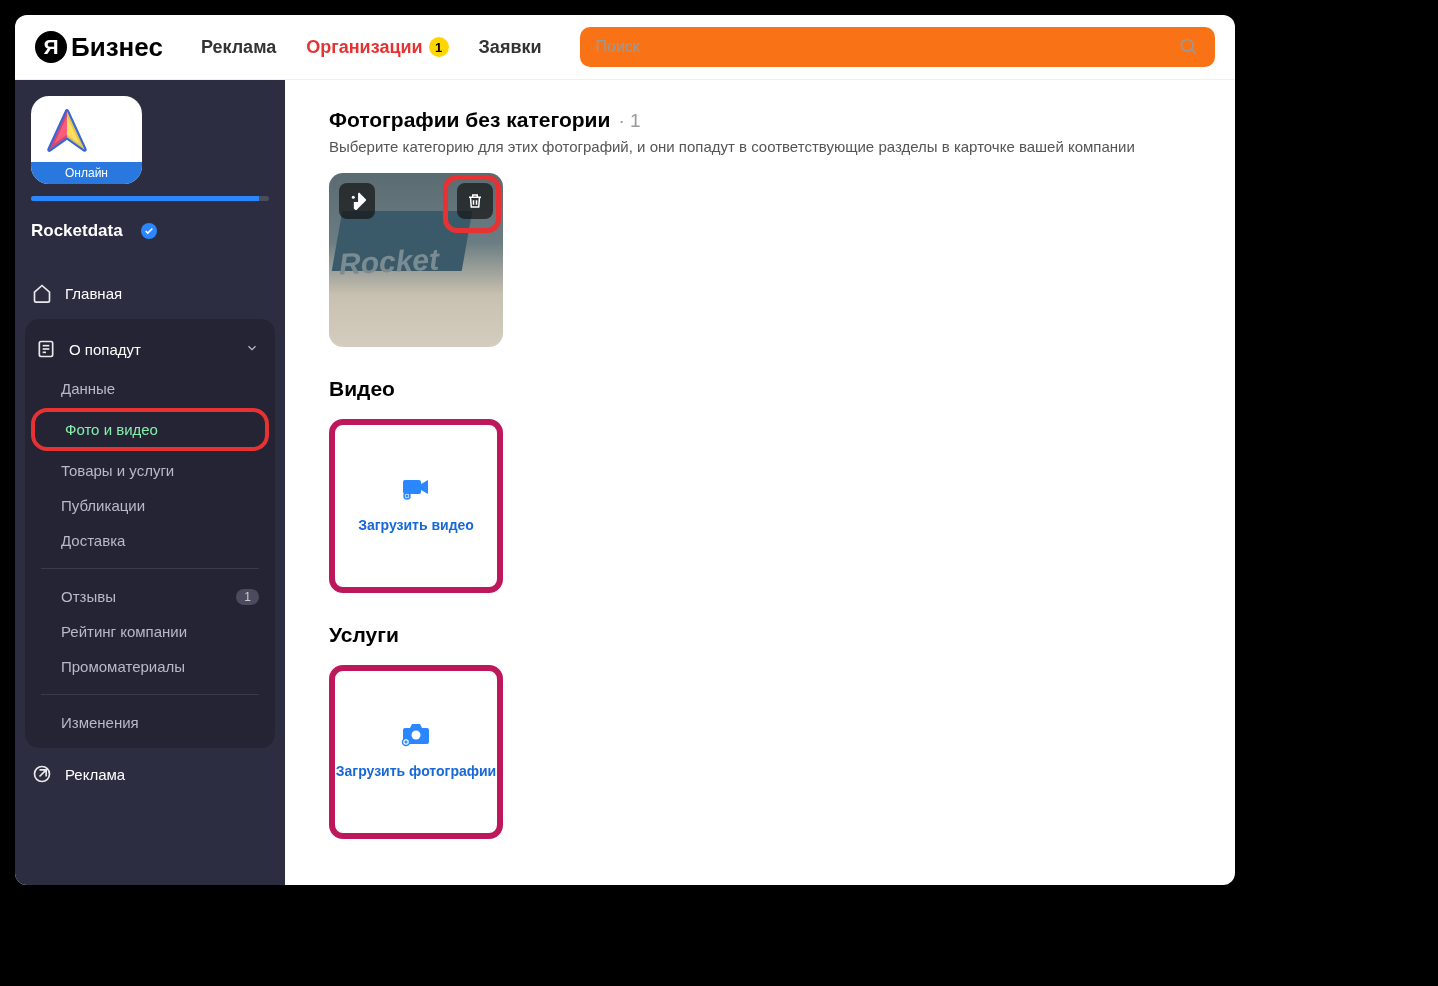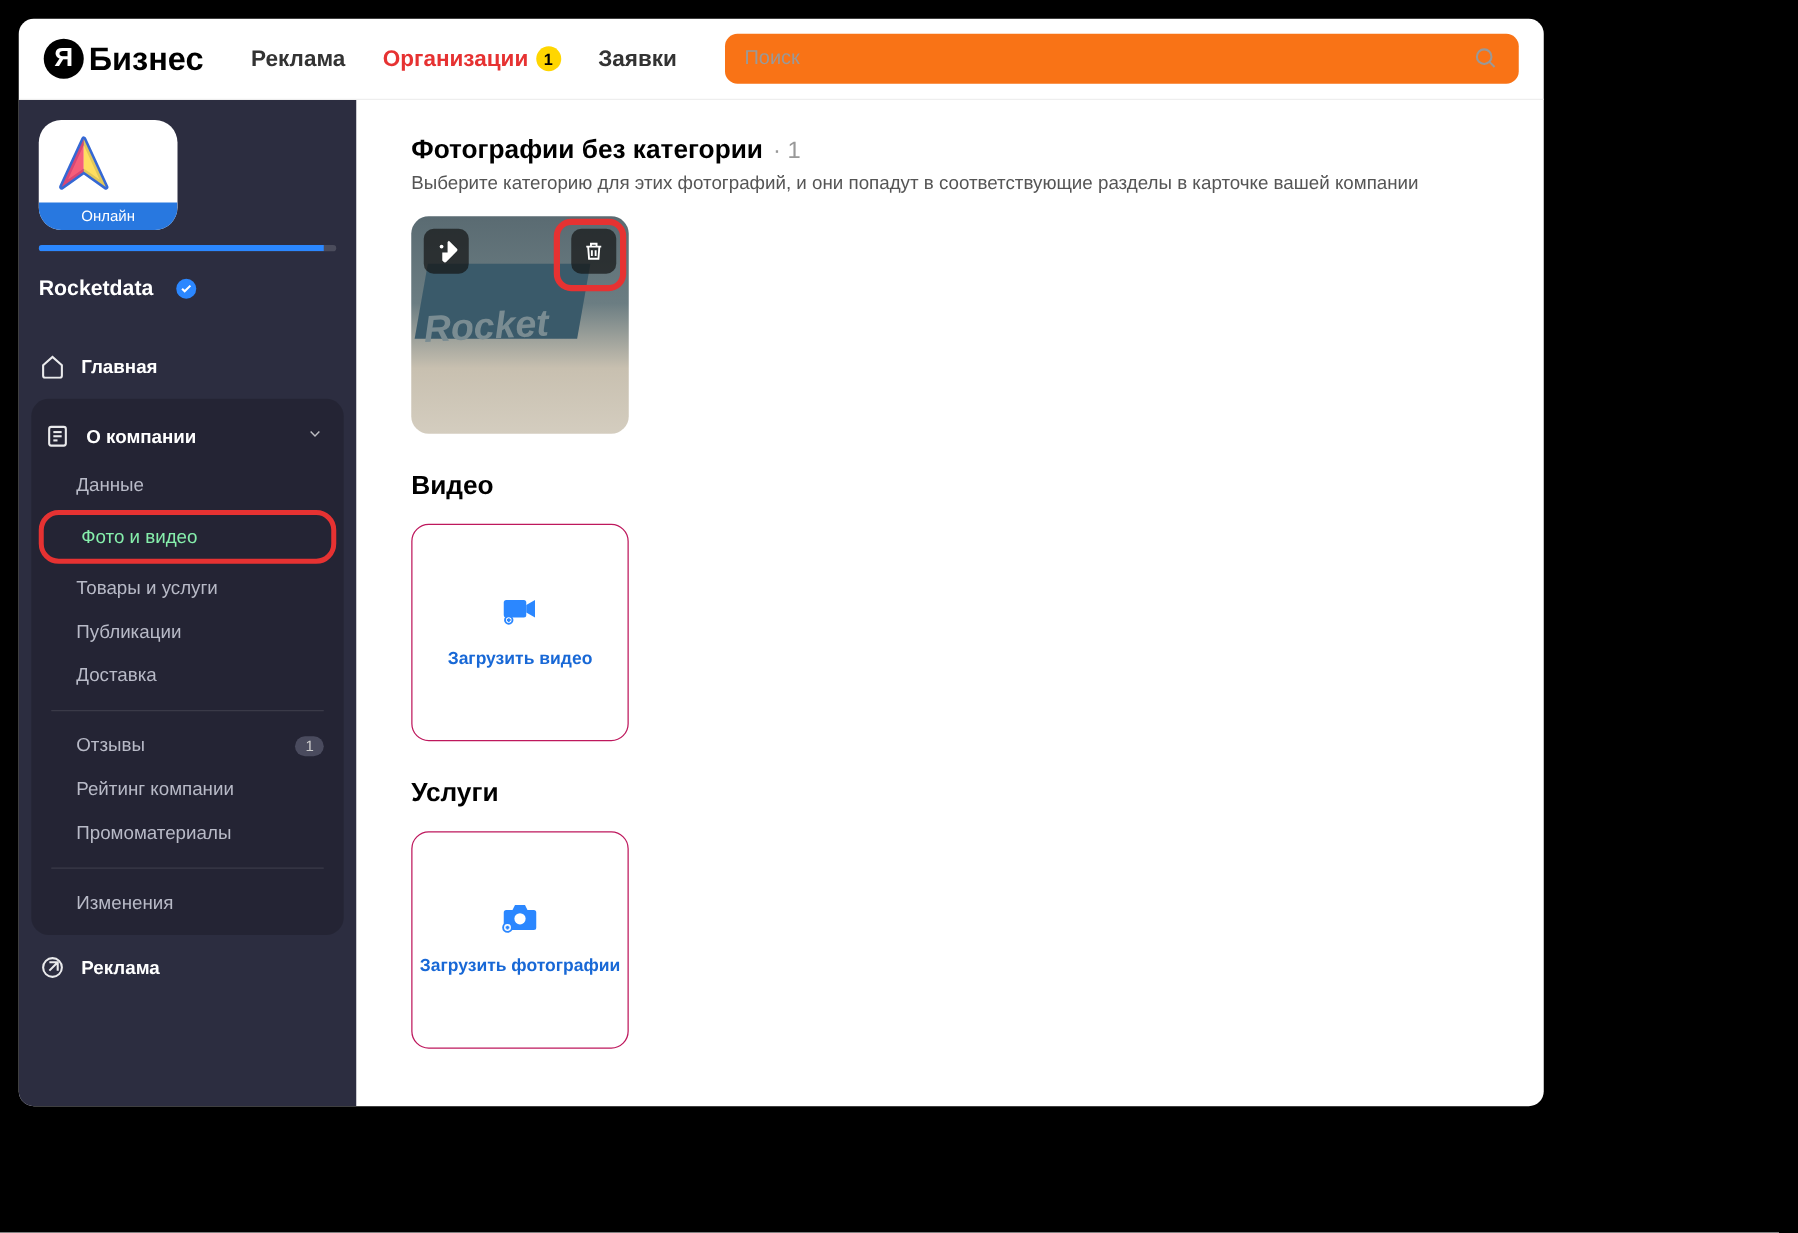--- a/index.html
+++ b/index.html
@@ -26,21 +26,21 @@
     .app-icon-arrow { position: absolute; top: 10px; left: 10px; width: 52px; height: 52px; }
     .app-icon-badge { position: absolute; bottom: 0; left: 0; right: 0; background: #2878e0; color: #fff; font-size: 12px; text-align: center; padding: 4px 0; font-weight: 500; }
     .progress { margin: 0 16px 20px; height: 5px; background: rgba(255,255,255,0.15); border-radius: 3px; overflow: hidden; }
     .progress-bar { height: 100%; background: #2b87ff; width: 96%; }
     .org-name { padding: 0 16px 20px; font-weight: 700; font-size: 17px; display: flex; align-items: center; gap: 18px; }
     .verified { width: 16px; height: 16px; background: #2b87ff; border-radius: 50%; display: inline-flex; align-items: center; justify-content: center; }
     .verified svg { width: 10px; height: 10px; }
     
     .menu { margin-top: 10px; }
     .menu-item { display: flex; align-items: center; padding: 11px 16px; cursor: pointer; gap: 12px; font-size: 15px; }
-    .menu-item.parent { font-weight: 700; }
+    .menu-item.parent { font-weight: 400; }
     .menu-icon { width: 22px; height: 22px; display: flex; align-items: center; justify-content: center; opacity: 0.9; }
     .chevron { margin-left: auto; opacity: 0.7; }
     .submenu { background: rgba(0,0,0,0.18); border-radius: 14px; margin: 4px 10px 4px 10px; padding: 8px 0; }
     .submenu-item { padding: 9px 16px 9px 36px; cursor: pointer; font-size: 15px; color: #b8bac7; display: flex; align-items: center; justify-content: space-between; }
     .submenu-item.active { color: #86efac; position: relative; }
     .sub-badge { background: #4a4b5e; border-radius: 10px; padding: 1px 8px; font-size: 12px; color: #ccc; }
     .divider { border: none; border-top: 1px solid rgba(255,255,255,0.1); margin: 10px 16px; }
     
     .highlight-red { border: 4px solid #e63232; border-radius: 16px; }
     .sub-highlight { margin: 2px 6px; padding: 9px 10px 9px 30px !important; }
@@ -51,21 +51,21 @@
     .section-desc { color: #555; font-size: 15px; margin-bottom: 18px; }
     .section-heading { font-size: 21px; font-weight: 700; margin: 30px 0 18px; }
     
     .photo-thumb { width: 174px; height: 174px; border-radius: 14px; background: linear-gradient(180deg, #5a6b72 0%, #6b7d82 40%, #c8c0b0 70%, #d4cdbf 100%); position: relative; overflow: hidden; }
     .photo-thumb::before { content: ''; position: absolute; top: 38px; left: 8px; width: 130px; height: 60px; background: #3a5a6a; transform: skewX(-10deg); }
     .photo-thumb::after { content: 'Rocket'; position: absolute; top: 72px; left: 10px; color: #7a8c92; font-size: 30px; font-weight: 700; font-style: italic; transform: rotate(-3deg); }
     .thumb-actions { position: absolute; top: 10px; left: 10px; right: 10px; display: flex; justify-content: space-between; z-index: 2; }
     .thumb-btn { width: 36px; height: 36px; background: rgba(20,20,20,0.7); border-radius: 8px; display: flex; align-items: center; justify-content: center; cursor: pointer; color: #fff; }
     .trash-highlight { position: absolute; top: 2px; right: 2px; width: 58px; height: 58px; border: 5px solid #e63232; border-radius: 14px; z-index: 3; pointer-events: none; }
     
-    .upload-card { width: 174px; height: 174px; border: 1px solid #be185d; border-radius: 14px; display: flex; flex-direction: column; align-items: center; justify-content: center; gap: 10px; cursor: pointer; }
+    .upload-card { width: 174px; height: 174px; border: 6px solid #be185d; border-radius: 14px; display: flex; flex-direction: column; align-items: center; justify-content: center; gap: 10px; cursor: pointer; }
     .upload-icon { color: #2b87ff; }
     .upload-text { color: #1868d6; font-weight: 600; font-size: 14px; text-align: center; line-height: 1.4; }
   </style>
 </head>
 <body>
 
 <div class="window">
   <div class="header">
     <div class="logo">
       <div class="logo-y">
@@ -129,21 +129,21 @@
         <div class="submenu">
           <div class="menu-item parent" style="padding-left:10px">
             <span class="menu-icon">
                 <svg width="20" height="20" viewBox="0 0 24 24" fill="none" stroke="currentColor" stroke-width="2">
                   <rect x="4" y="3" width="16" height="18" rx="2"></rect>
                   <line x1="8" y1="8" x2="16" y2="8"></line>
                   <line x1="8" y1="12" x2="16" y2="12"></line>
                   <line x1="8" y1="16" x2="12" y2="16"></line>
                 </svg>
               </span>
-            <span>О компании</span>
+            <span>О попадут</span>
             <span class="chevron"><svg width="14" height="14" viewBox="0 0 24 24" fill="none" stroke="currentColor" stroke-width="2">
                   <path d="M6 9l6 6 6-6"></path>
                 </svg></span>
           </div>
           <div class="submenu-item">
               <span>Данные</span>
             </div>
           <div class="submenu-item active highlight-red sub-highlight">
               <span>Фото и видео</span>
             </div>

